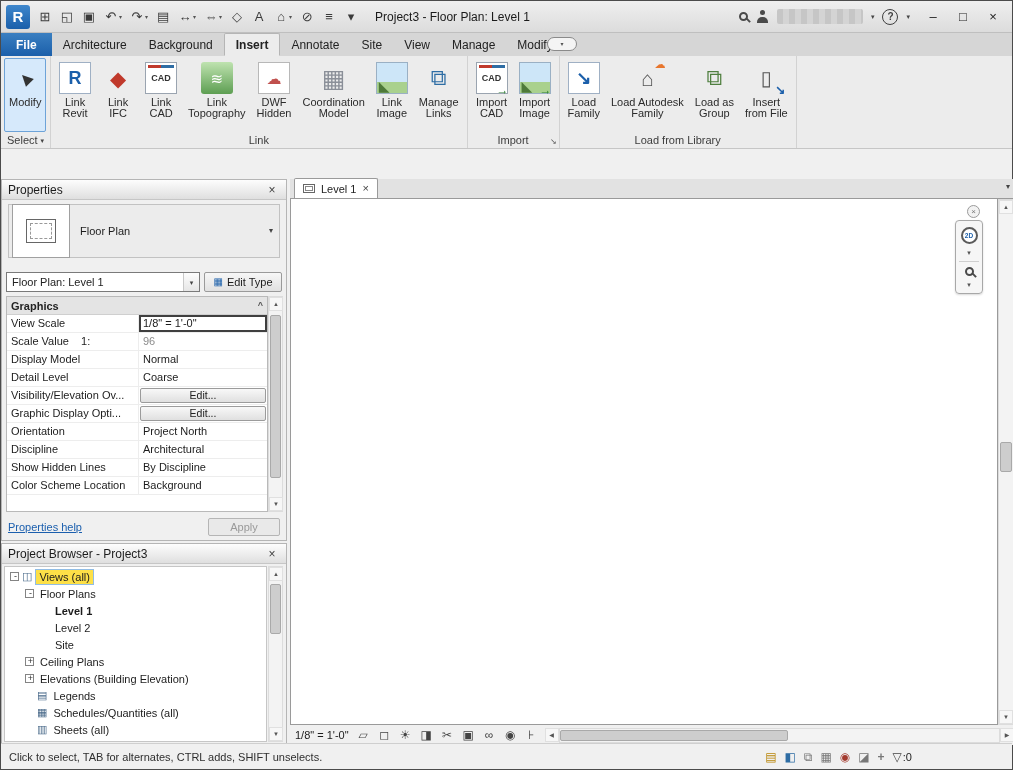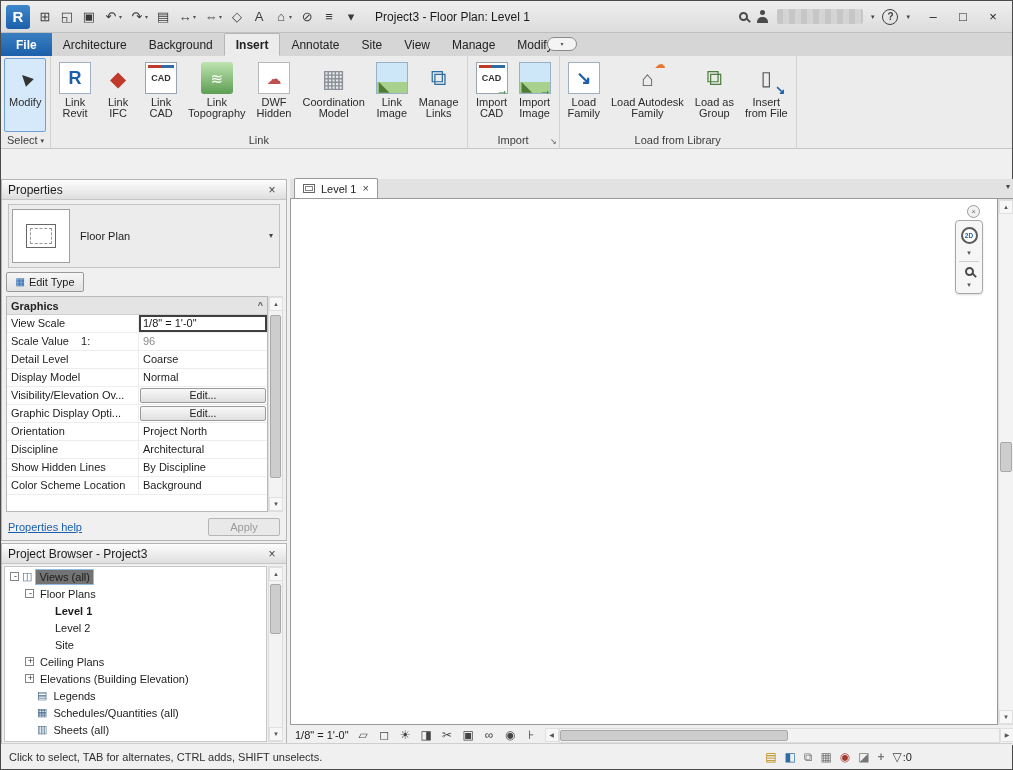--- a/index.html
+++ b/index.html
@@ -66,21 +66,21 @@
 
 
 .optionsbar{position:absolute;left:0;top:148px;width:100%;height:30px;background:#f0f0f0;}
 
 
 .palette{position:absolute;left:0;width:286px;background:#f0f0f0;border:1px solid #b5b5b5;}
 .props{top:178px;height:362px;}
 .browser{top:542px;height:202px;}
 .palette-header{height:20px;background:linear-gradient(#fdfdfd,#dfdfdf);border-bottom:1px solid #c6c6c6;display:flex;align-items:center;padding:0 6px;font-size:12px;color:#1c1c1c;justify-content:space-between;}
 .palette-close{margin-left:auto;font-size:12px;color:#444;width:16px;height:16px;}
-.type-box{position:absolute;left:6px;top:24px;width:272px;height:64px;background:#ececec;border:1px solid #c2c2c2;display:flex;align-items:center;}
+.type-box{position:absolute;left:6px;top:24px;width:272px;height:54px;background:#ececec;border:1px solid #c2c2c2;display:flex;align-items:center;}
 .type-tile{width:58px;height:54px;background:#fff;border:1px solid #a0a0a0;margin:3px 10px 3px 3px;display:flex;align-items:center;justify-content:center;}
 .fp{border:1px solid #666;position:relative;background:#fff;display:inline-block;}
 .fp::before{content:"";position:absolute;inset:3px;border:1px dashed #999;}
 .fp-lg{width:30px;height:24px;}
 .fp-sm{width:12px;height:9px;}
 .fp-sm::before{inset:1px;border-style:solid;border-color:#888;}
 .type-name{font-size:11px;color:#1c1c1c;}
 .type-chev{margin-left:auto;margin-right:6px;font-size:8px;color:#444;}
 .sel-row{position:absolute;left:4px;right:4px;top:92px;height:20px;display:flex;gap:4px;}
 .combo{flex:1;background:#fff;border:1px solid #7a7a7a;display:flex;align-items:center;padding-left:5px;font-size:11px;}
@@ -114,21 +114,21 @@
 
 .tree{position:absolute;left:2px;top:22px;right:19px;bottom:2px;background:#fff;border:1px solid #c6c6c6;overflow:hidden;padding-top:1px;}
 .trow{height:17px;display:flex;align-items:center;gap:3px;white-space:nowrap;}
 .expander{width:9px;height:9px;border:1px solid #848484;background:#fff;flex:none;position:relative;visibility:hidden;}
 .expander.k-minus,.expander.k-plus{visibility:visible;}
 .expander::before{position:absolute;left:0;top:-1px;width:9px;text-align:center;font-size:9px;line-height:9px;color:#333;}
 .expander.k-minus::before{content:"-";}
 .expander.k-plus::before{content:"+";}
 .tree-ic{font-size:11px;color:#4a6a8a;flex:none;}
 .tlabel{font-size:11px;color:#1c1c1c;padding:1px 3px;}
-.tlabel.selected{background:#737373;border:1px solid #91bce4;}
+.tlabel.selected{background:#fde047;border:1px solid #91bce4;}
 .tlabel.bold{font-weight:bold;}
 
 
 .draw{position:absolute;left:289px;top:178px;width:724px;height:566px;background:#f0f0f0;}
 .viewtabs{position:absolute;left:0;top:0;right:0;height:20px;background:#e2e2e2;border-bottom:1px solid #9a9a9a;display:flex;align-items:flex-end;}
 .viewtab{height:20px;background:#fff;border:1px solid #9a9a9a;border-bottom:none;border-radius:2px 2px 0 0;display:flex;align-items:center;gap:6px;padding:0 8px;font-size:11px;margin-left:4px;}
 .viewtab-close{font-size:11px;color:#444;}
 .vt-menu{position:absolute;right:4px;top:4px;font-size:8px;color:#444;}
 .canvas{position:absolute;left:0;top:20px;right:16px;bottom:20px;background:#fff;border:1px solid #9a9a9a;border-top:none;}
 .draw-vscroll{position:absolute;right:0;top:20px;bottom:20px;width:16px;}
@@ -452,20 +452,24 @@
       <span class="gi palette-close" data-name="properties-close-icon">×</span>
     </div>
     <div class="type-box" data-name="type-selector">
       <span class="type-tile" data-name="type-preview">
           <span class="fp fp-lg" data-name="floor-plan-icon"></span>
         </span>
       <span class="type-name" data-name="type-name">Floor Plan</span>
       <span class="gi type-chev" data-name="type-selector-dropdown-icon">▾</span>
     </div>
     <div class="sel-row" data-name="instance-selector-row">
+      <div class="combo" data-name="instance-selector-combo">
+        <span>Floor Plan: Level 1</span>
+        <span class="gi combo-arrow" data-name="instance-dropdown-icon">▾</span>
+      </div>
       <div class="edit-type" data-name="edit-type-button">
         <span class="gi" data-name="edit-type-icon">▦</span>
         <span>Edit Type</span>
       </div>
     </div>
     <div class="pgrid" data-name="properties-grid">
       <div class="section-header" data-name="graphics-section-header">
         <span>Graphics</span>
         <span class="gi section-chev" data-name="section-collapse-icon">^</span>
       </div>
@@ -479,30 +483,30 @@
           </div>
 
           <div class="prow" data-name="property-row">
             <div class="plabel" data-name="property-label">Scale Value    1:</div>
             <div class="pvalue k-disabled" data-name="property-value">
               <span class="val">96</span>
             </div>
           </div>
 
           <div class="prow" data-name="property-row">
+            <div class="plabel" data-name="property-label">Display Model</div>
+            <div class="pvalue k-text" data-name="property-value">
+              <span class="val">Normal</span>
+            </div>
+          </div>
+
+          <div class="prow" data-name="property-row">
             <div class="plabel" data-name="property-label">Detail Level</div>
             <div class="pvalue k-text" data-name="property-value">
               <span class="val">Coarse</span>
-            </div>
-          </div>
-
-          <div class="prow" data-name="property-row">
-            <div class="plabel" data-name="property-label">Display Model</div>
-            <div class="pvalue k-text" data-name="property-value">
-              <span class="val">Normal</span>
             </div>
           </div>
 
           <div class="prow" data-name="property-row">
             <div class="plabel" data-name="property-label">Visibility/Elevation Ov...</div>
             <div class="pvalue k-button" data-name="property-value">
               <span class="val">Edit...</span>
             </div>
           </div>
 

